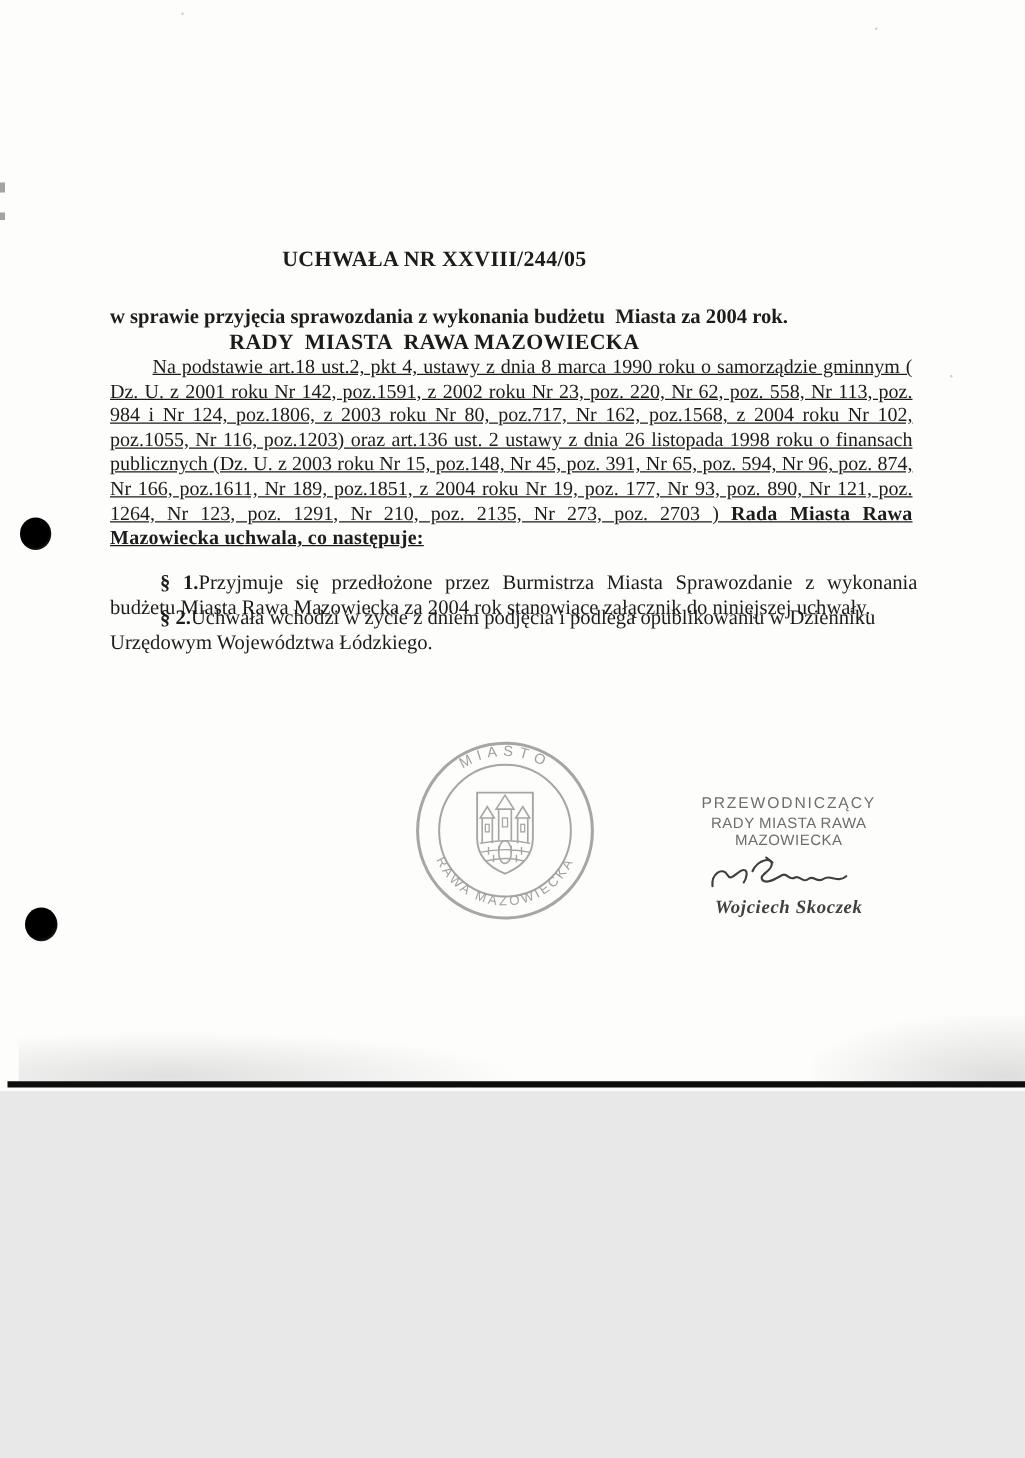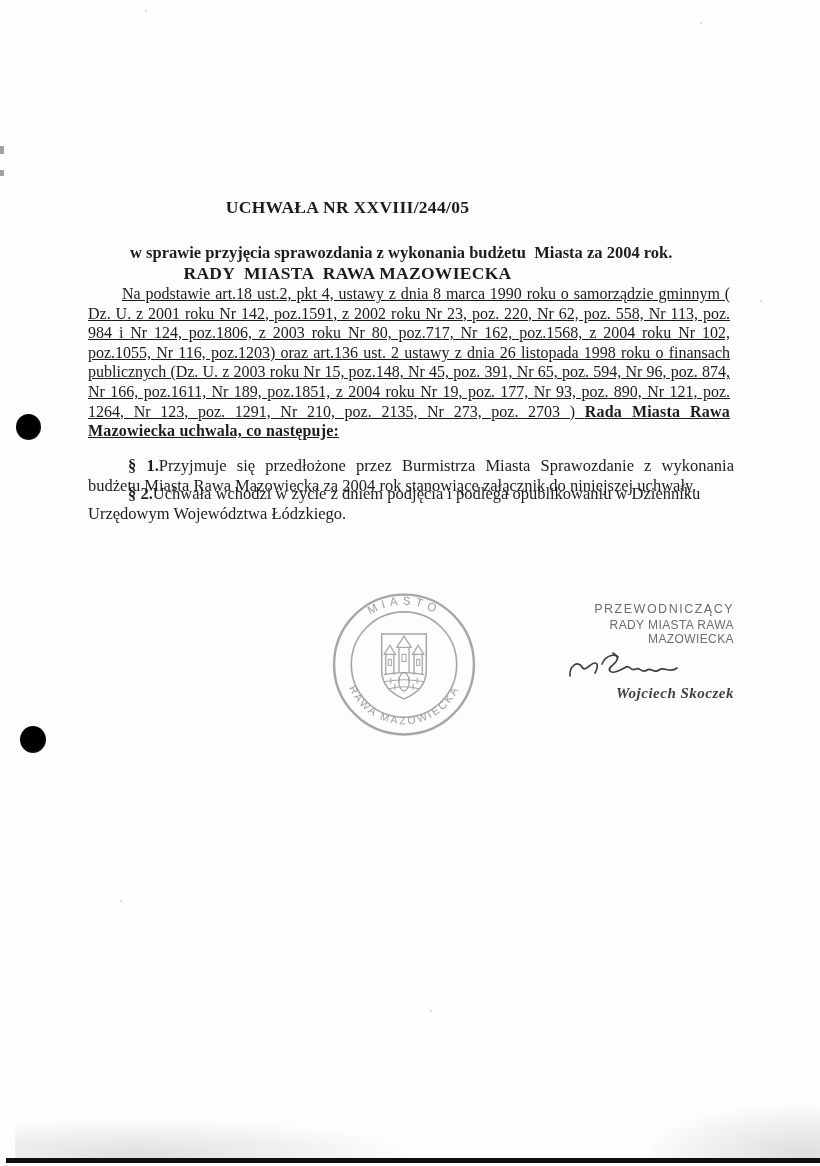--- a/index.html
+++ b/index.html
@@ -2,39 +2,38 @@
 <html lang="pl"><head>
 <meta charset="utf-8">
 <style>
   html,body{margin:0;padding:0;}
   body{
     background:#e8e8e8;
     font-family:"Liberation Serif", serif;
   }
   .page{
     position:relative;
-    width:820px;height:1166px;
+    width:820px;height:873px;
     margin:0 auto;
     background:#fdfdfc;
     overflow:hidden;
     color:#1c1c1c;
   }
   
   .title-block{
     position:absolute;left:85px;top:152px;width:525px;
     text-align:center;font-weight:bold;
     font-size:17.5px;line-height:22px;
     white-space:pre-wrap;
     letter-spacing:0.3px;
   }
   .subject{
     position:absolute;left:88px;top:243px;width:620px;
     font-weight:bold;font-size:16.5px;line-height:20px;
     white-space:pre-wrap;
-    margin-left:42px;
   }
   .preamble{
     position:absolute;left:88px;top:284px;width:642px;
     font-size:16px;line-height:19.6px;
     text-align:justify;text-indent:34px;text-decoration:underline;
   }
   .preamble b{letter-spacing:0.2px;}
   .section-1{
     position:absolute;left:88px;top:456px;width:646px;
     font-size:16.5px;line-height:19.6px;
@@ -46,22 +45,22 @@
     text-align:left;text-indent:40px;
   }
   .sec-marker{font-weight:bold;}
   
   .stamp{
     position:absolute;left:328px;top:586px;width:152px;height:155px;
     opacity:0.85;
   }
   
   .signature-block{
-    position:absolute;left:528px;top:602px;width:206px;
-    text-align:right;
+    position:absolute;left:528px;top:635px;width:206px;
+    text-align:center;
   }
   .sig-title1{
     font-family:"Liberation Sans", sans-serif;
     font-size:12.5px;letter-spacing:1.5px;color:#6d6d6d;
     white-space:pre-wrap;
   }
   .sig-title2{
     font-family:"Liberation Sans", sans-serif;
     font-size:12px;letter-spacing:0.4px;color:#6d6d6d;
     margin-top:2px;white-space:pre-wrap;

